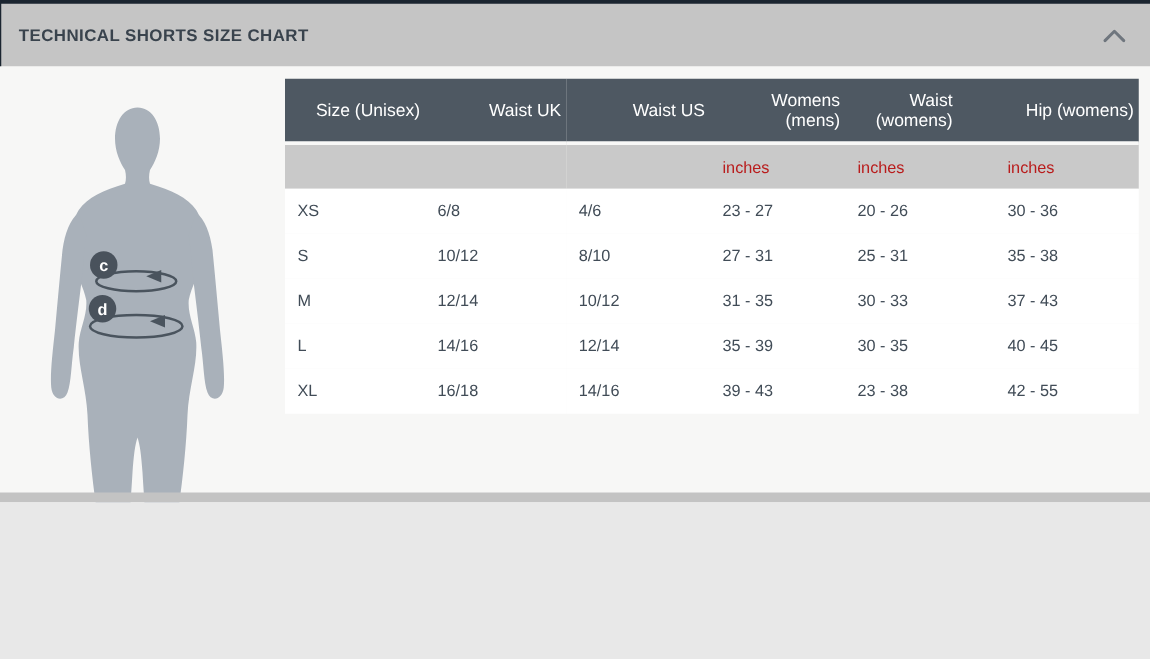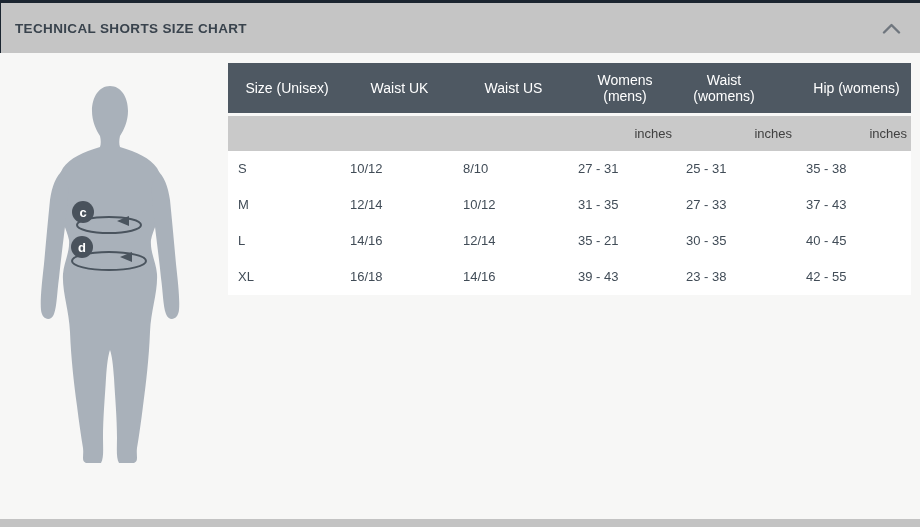--- a/index.html
+++ b/index.html
@@ -1,17 +1,17 @@
 <!DOCTYPE html>
 <html><head>
 <meta charset="utf-8">
 <style>
   html,body{margin:0;padding:0;background:#e8e8e8;}
   .screen{
-    position:relative;width:920px;height:527px;overflow:hidden;
+    position:relative;width:920px;height:402px;overflow:hidden;
     background:#f7f7f6;font-family:"Liberation Sans",sans-serif;
     -webkit-font-smoothing:antialiased;
   }
   
   .accordion-header{
     position:absolute;top:0;left:0;width:920px;height:53px;box-sizing:border-box;
     background:#c5c5c5;border-top:3px solid #1b2530;border-left:1px solid #1b2530;
     display:flex;align-items:center;justify-content:space-between;
     padding:0 19px 0 14px;cursor:pointer;
   }
@@ -19,27 +19,27 @@
     font-size:13.5px;font-weight:700;color:#39434d;letter-spacing:.35px;
   }
   .chevron{display:block;}
   
   table.size-table{
     position:absolute;left:228px;top:63px;width:683px;
     border-collapse:collapse;table-layout:fixed;
   }
   .size-table th{
     background:#4e5862;color:#ffffff;font-weight:400;font-size:14px;
-    text-align:center;vertical-align:middle;height:51px;
+    text-align:right;vertical-align:middle;height:51px;
     padding:0 4px 0 10px;box-sizing:border-box;
   }
   .size-table th.wrap-col{padding-right:34px;}
   .size-table tr.units-row td{
-    background:#c9c9c9;color:#404040;font-size:13px;height:35px;
-    padding:0 4px 0 10px;border-top:3px solid #f8f8f7;text-align:right;
+    background:#c9c9c9;color:#b91c1c;font-size:13px;height:35px;
+    padding:0 4px 0 10px;border-top:3px solid #f8f8f7;
   }
   .size-table tbody td{
     background:#ffffff;color:#414c57;font-size:13px;height:36px;
     padding:0 4px 0 10px;
   }
   
   .bottom-bar{
     position:absolute;left:0;bottom:0;width:920px;height:8px;background:#c3c3c3;
   }
   
@@ -132,40 +132,48 @@
         <td></td>
         <td></td>
         <td></td>
         <td>inches</td>
         <td>inches</td>
         <td>inches</td>
       </tr>
     </thead>
     <tbody>
       <tr>
+        <td>XS</td>
+        <td>6/8</td>
+        <td>4/6</td>
+        <td>23 - 27</td>
+        <td>20 - 26</td>
+        <td>30 - 36</td>
+      </tr>
+      <tr>
         <td>S</td>
         <td>10/12</td>
         <td>8/10</td>
         <td>27 - 31</td>
         <td>25 - 31</td>
         <td>35 - 38</td>
       </tr>
       <tr>
         <td>M</td>
         <td>12/14</td>
         <td>10/12</td>
         <td>31 - 35</td>
-        <td>27 - 33</td>
+        <td>30 - 33</td>
         <td>37 - 43</td>
       </tr>
       <tr>
         <td>L</td>
         <td>14/16</td>
         <td>12/14</td>
-        <td>35 - 21</td>
+        <td>35 - 39</td>
         <td>30 - 35</td>
         <td>40 - 45</td>
       </tr>
       <tr>
         <td>XL</td>
         <td>16/18</td>
         <td>14/16</td>
         <td>39 - 43</td>
         <td>23 - 38</td>
         <td>42 - 55</td>

